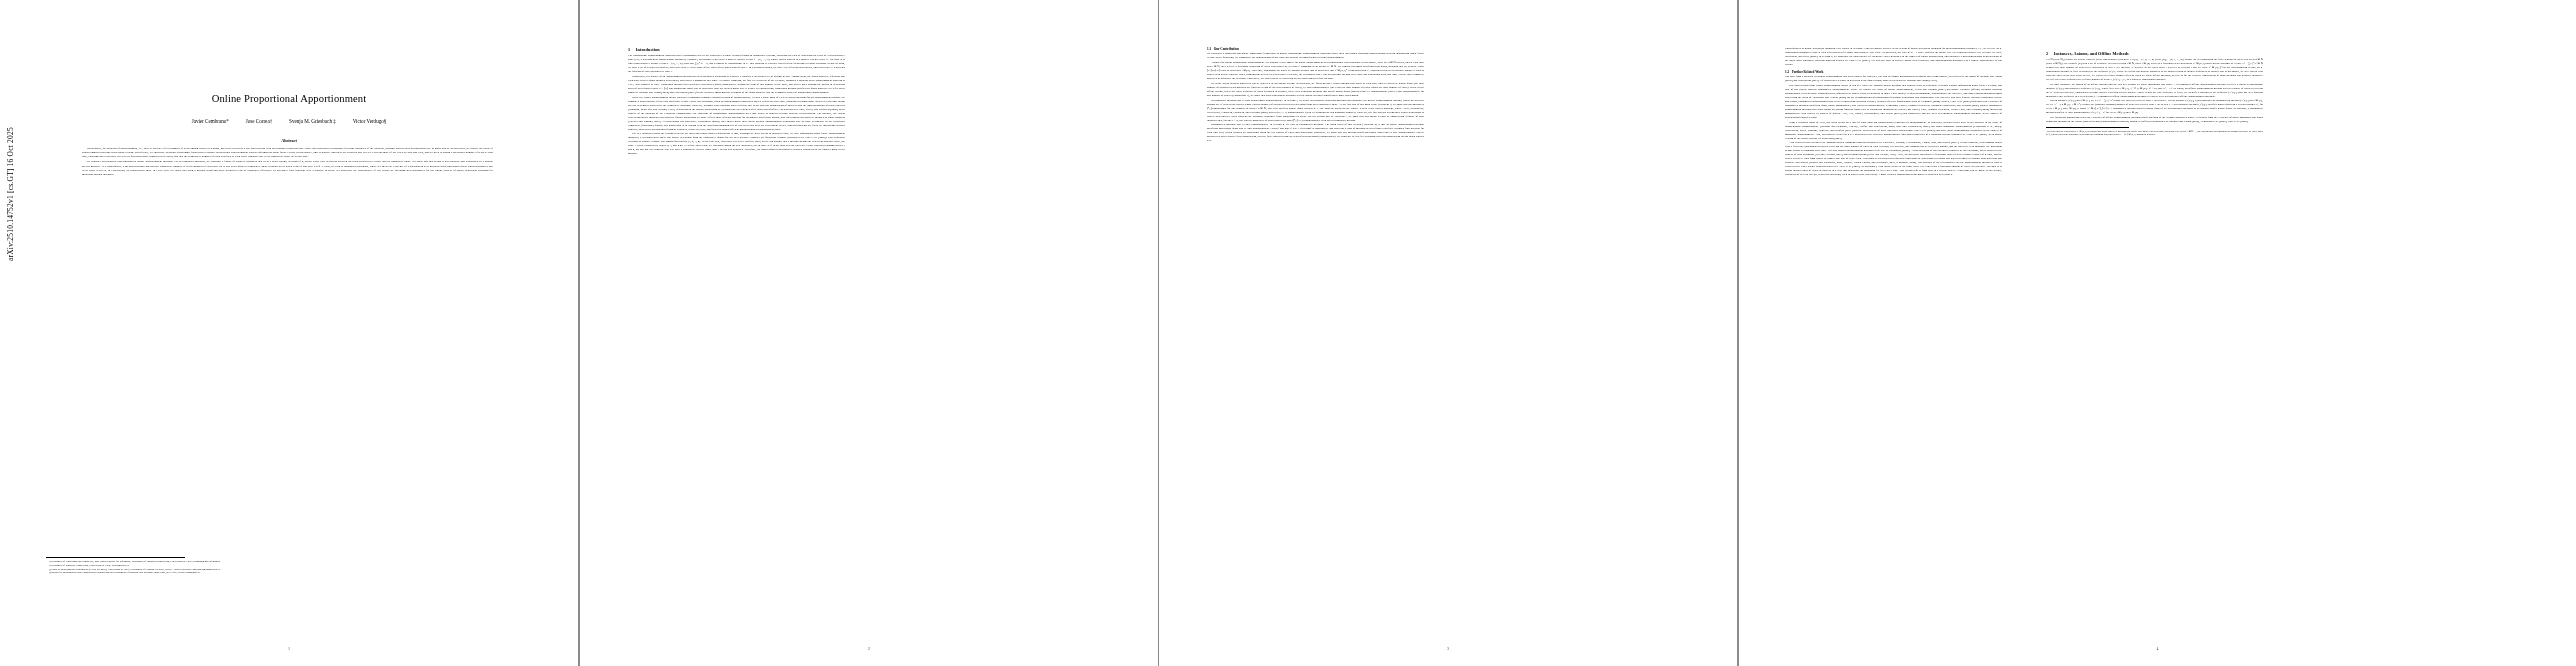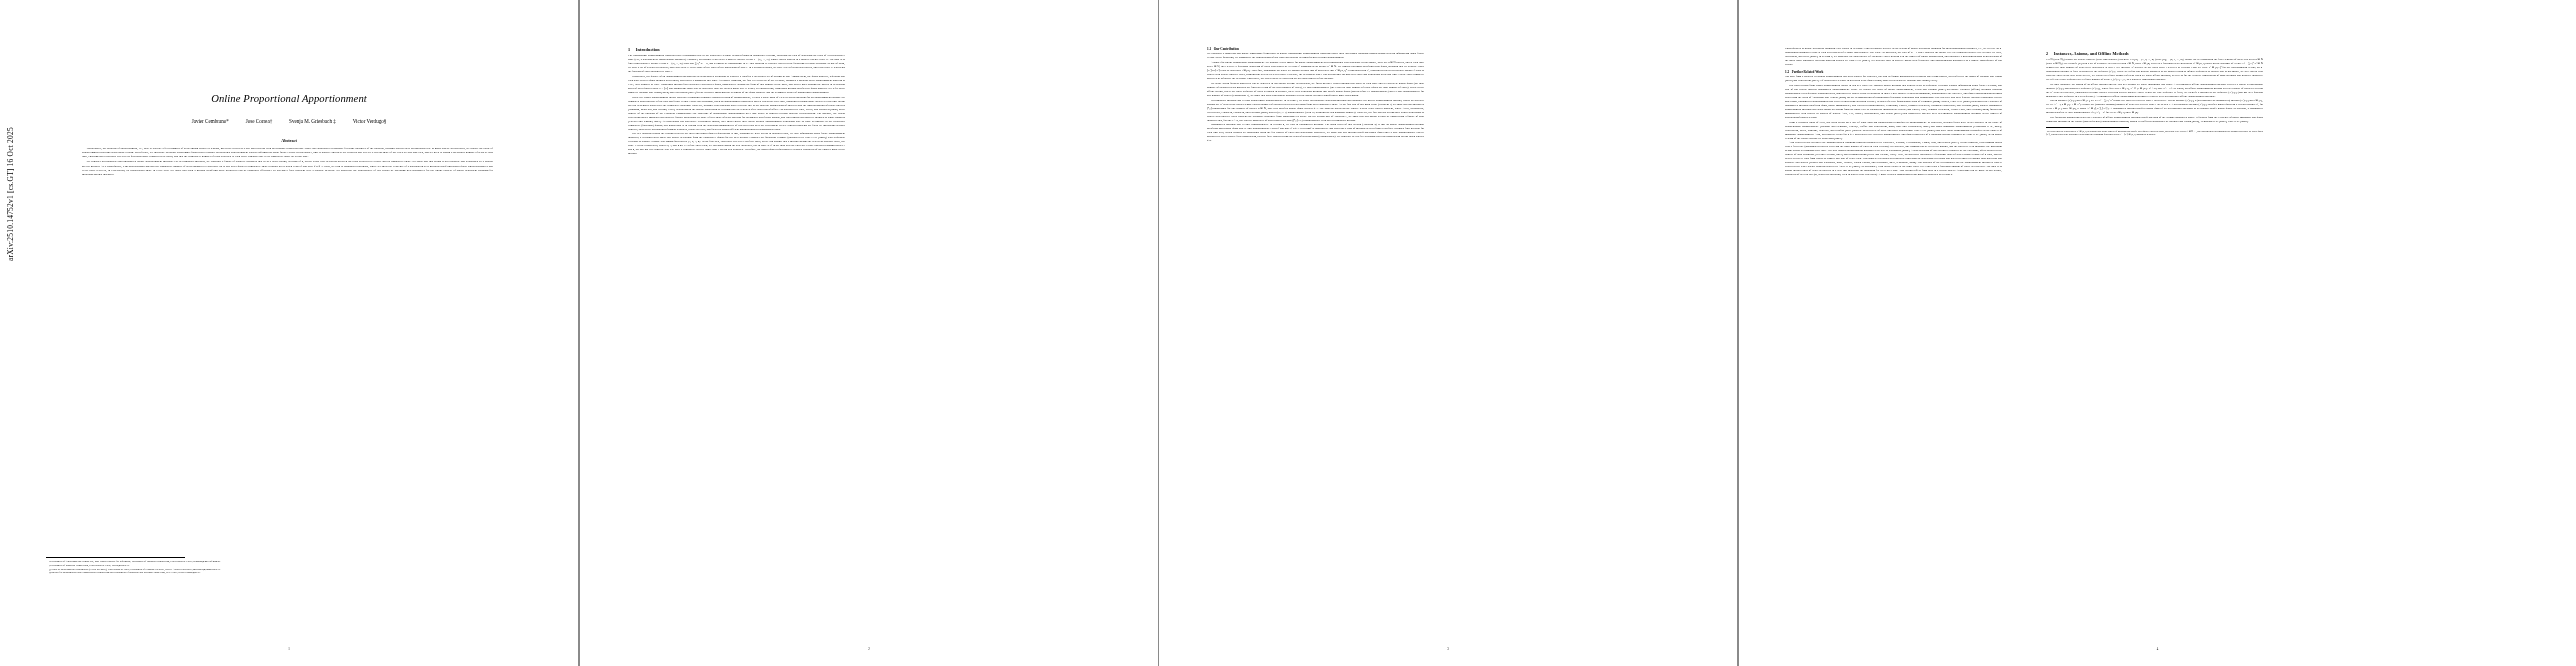--- a/index.html
+++ b/index.html
@@ -12,21 +12,21 @@
   #page4{left:1739px;width:837px;}
   .arxiv-stamp{position:absolute;left:5.6px;top:261px;width:167px;
     transform:rotate(-90deg);transform-origin:0 0;
     font-family:"Liberation Serif",serif;font-size:7.5px;letter-spacing:0.2px;
     color:#000;white-space:nowrap;}
   .col{position:absolute;text-align:justify;color:#000;
        font-size:2.8px;line-height:4px;-webkit-font-smoothing:antialiased;}
   .col p{margin:0 0 0.7px 0;text-indent:3.9px;}
   .col p.nf{text-indent:0;}
   .title{position:absolute;left:0;right:0;top:93px;text-align:center;
-         font-size:10.6px;letter-spacing:0.1px;font-style:italic;}
+         font-size:10.6px;letter-spacing:0.1px;}
   .authors{position:absolute;left:0;right:0;top:118px;text-align:center;font-size:5.1px;}
   .authors span{margin:0 7.8px;}
   .abs-head{position:absolute;left:0;right:0;top:138px;text-align:center;
             font-size:4.2px;font-weight:bold;}
   .abs-body{position:absolute;left:82px;width:411px;top:146px;
             text-align:justify;font-size:2.9px;line-height:4.2px;}
   .abs-body p{margin:0 0 0.8px 0;text-indent:4.4px;}
   .fnrule{position:absolute;left:46px;top:557px;width:139px;height:0.6px;background:#000;}
   .footnotes{position:absolute;left:46px;width:489px;top:560px;
              font-size:2.5px;line-height:3.5px;color:#000;}

